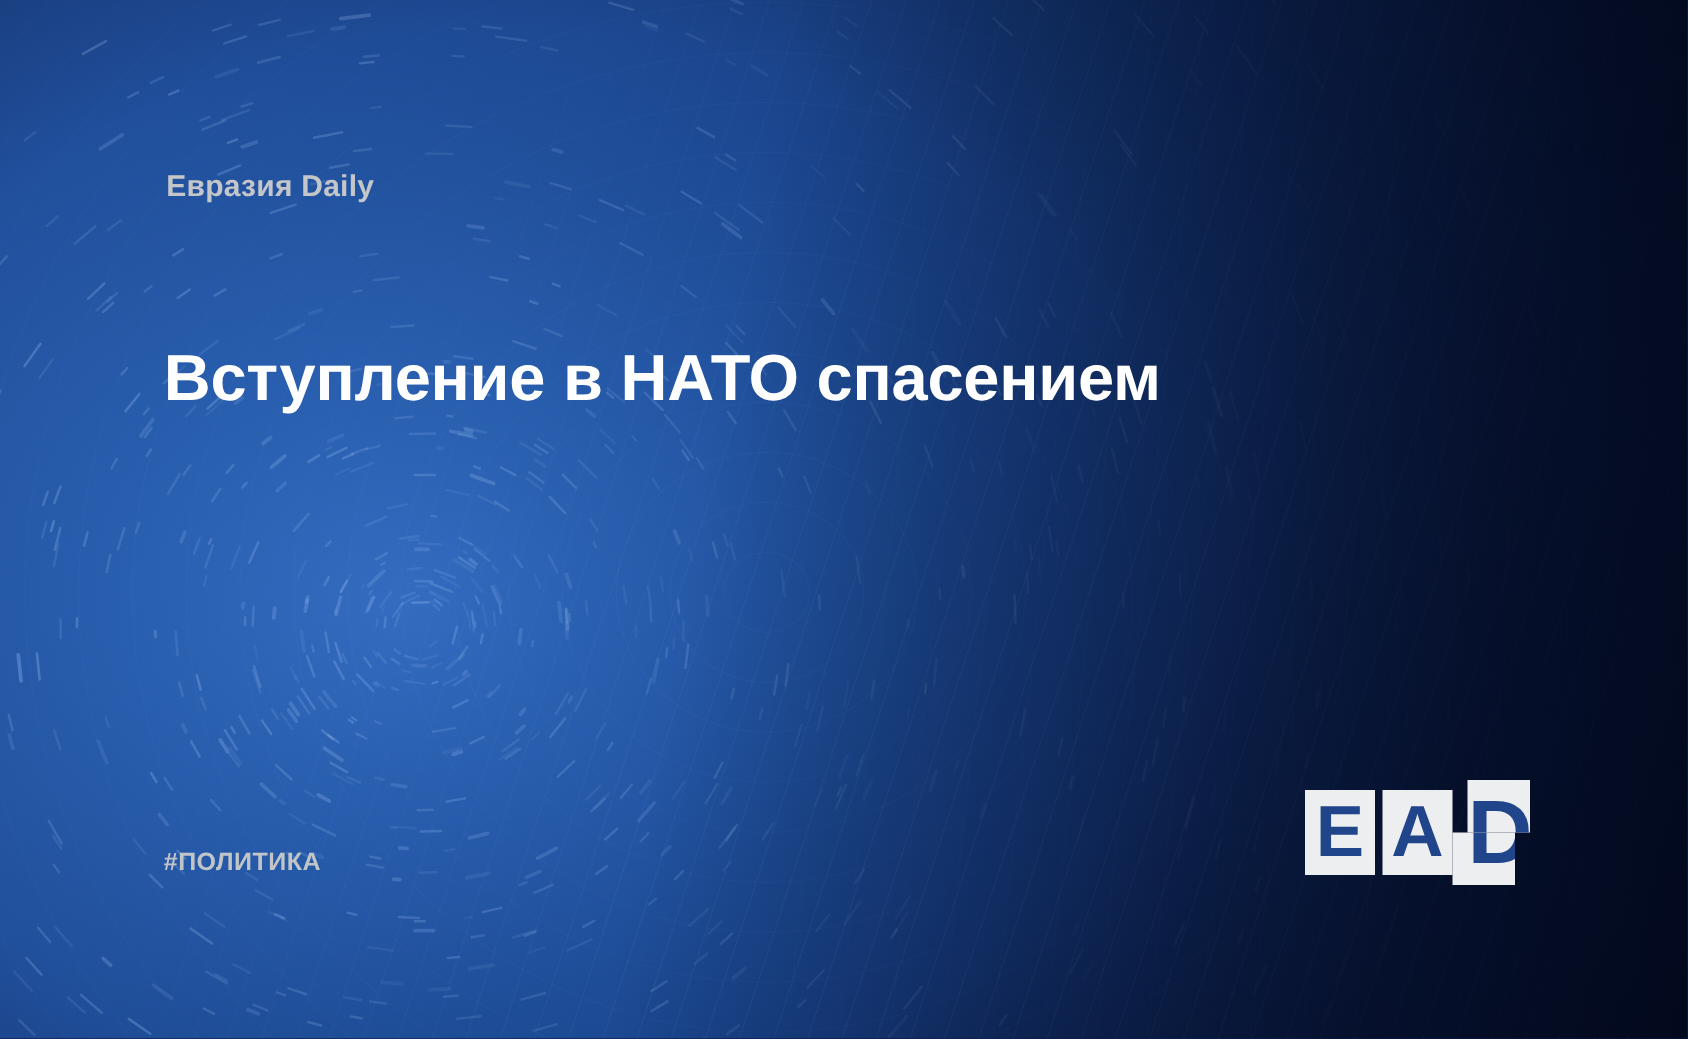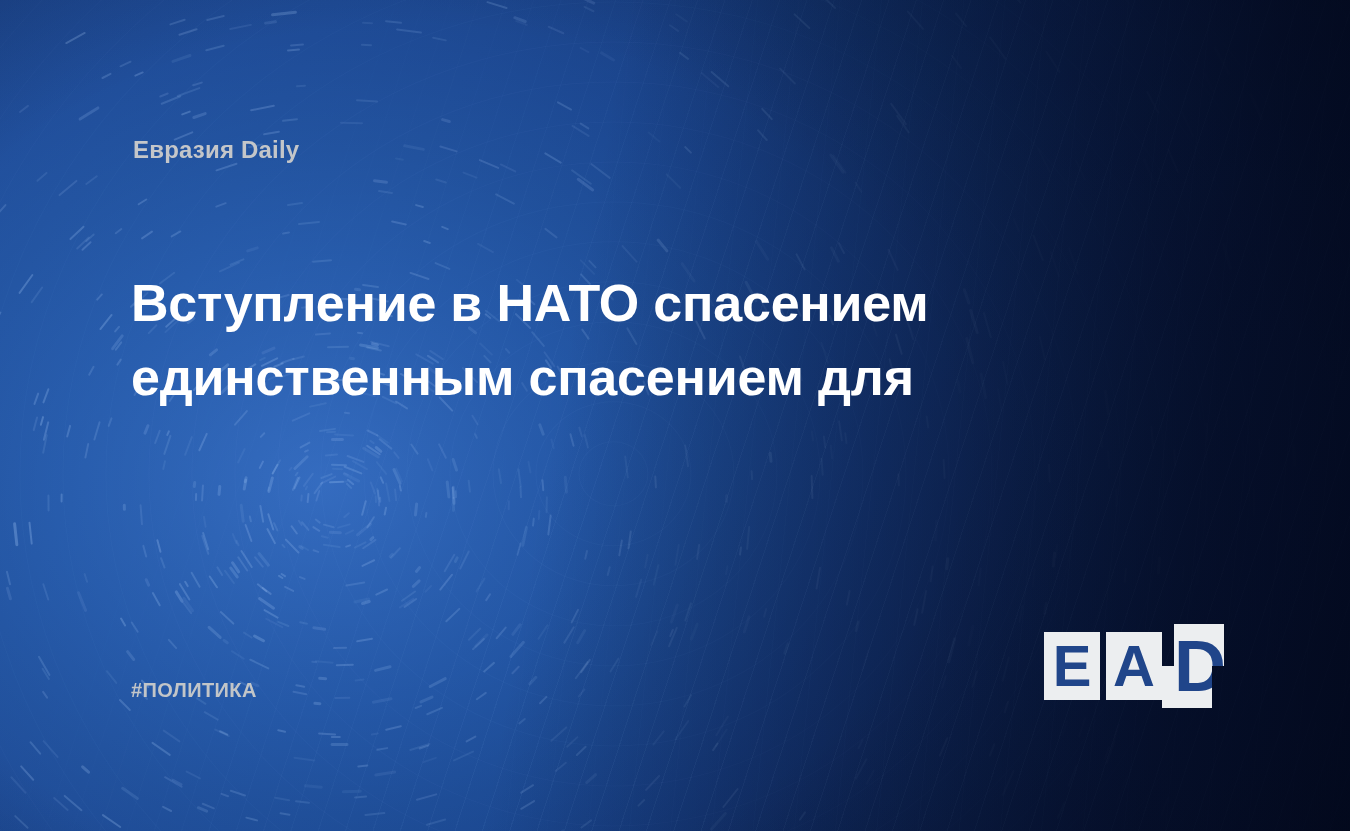--- a/index.html
+++ b/index.html
@@ -919,21 +919,20 @@
     </div>
   <div class="streaks-diag"></div>
   <div class="streaks-diag2"></div>
   <div class="bg-dark-right"></div>
   <div class="bg-vignette"></div>
 
   <div class="logo-text">Евразия Daily</div>
 
   <div class="headline">
     <span class="hl-line">Вступление в НАТО спасением</span>
-    <span class="hl-line">единственным спасением для</span>
   </div>
 
   <div class="tag">#ПОЛИТИКА</div>
 
   <div class="ead">
     <div class="tile tile-e">
       <span class="glyph">E</span>
     </div>
     <div class="tile tile-a">
       <span class="glyph">A</span>

